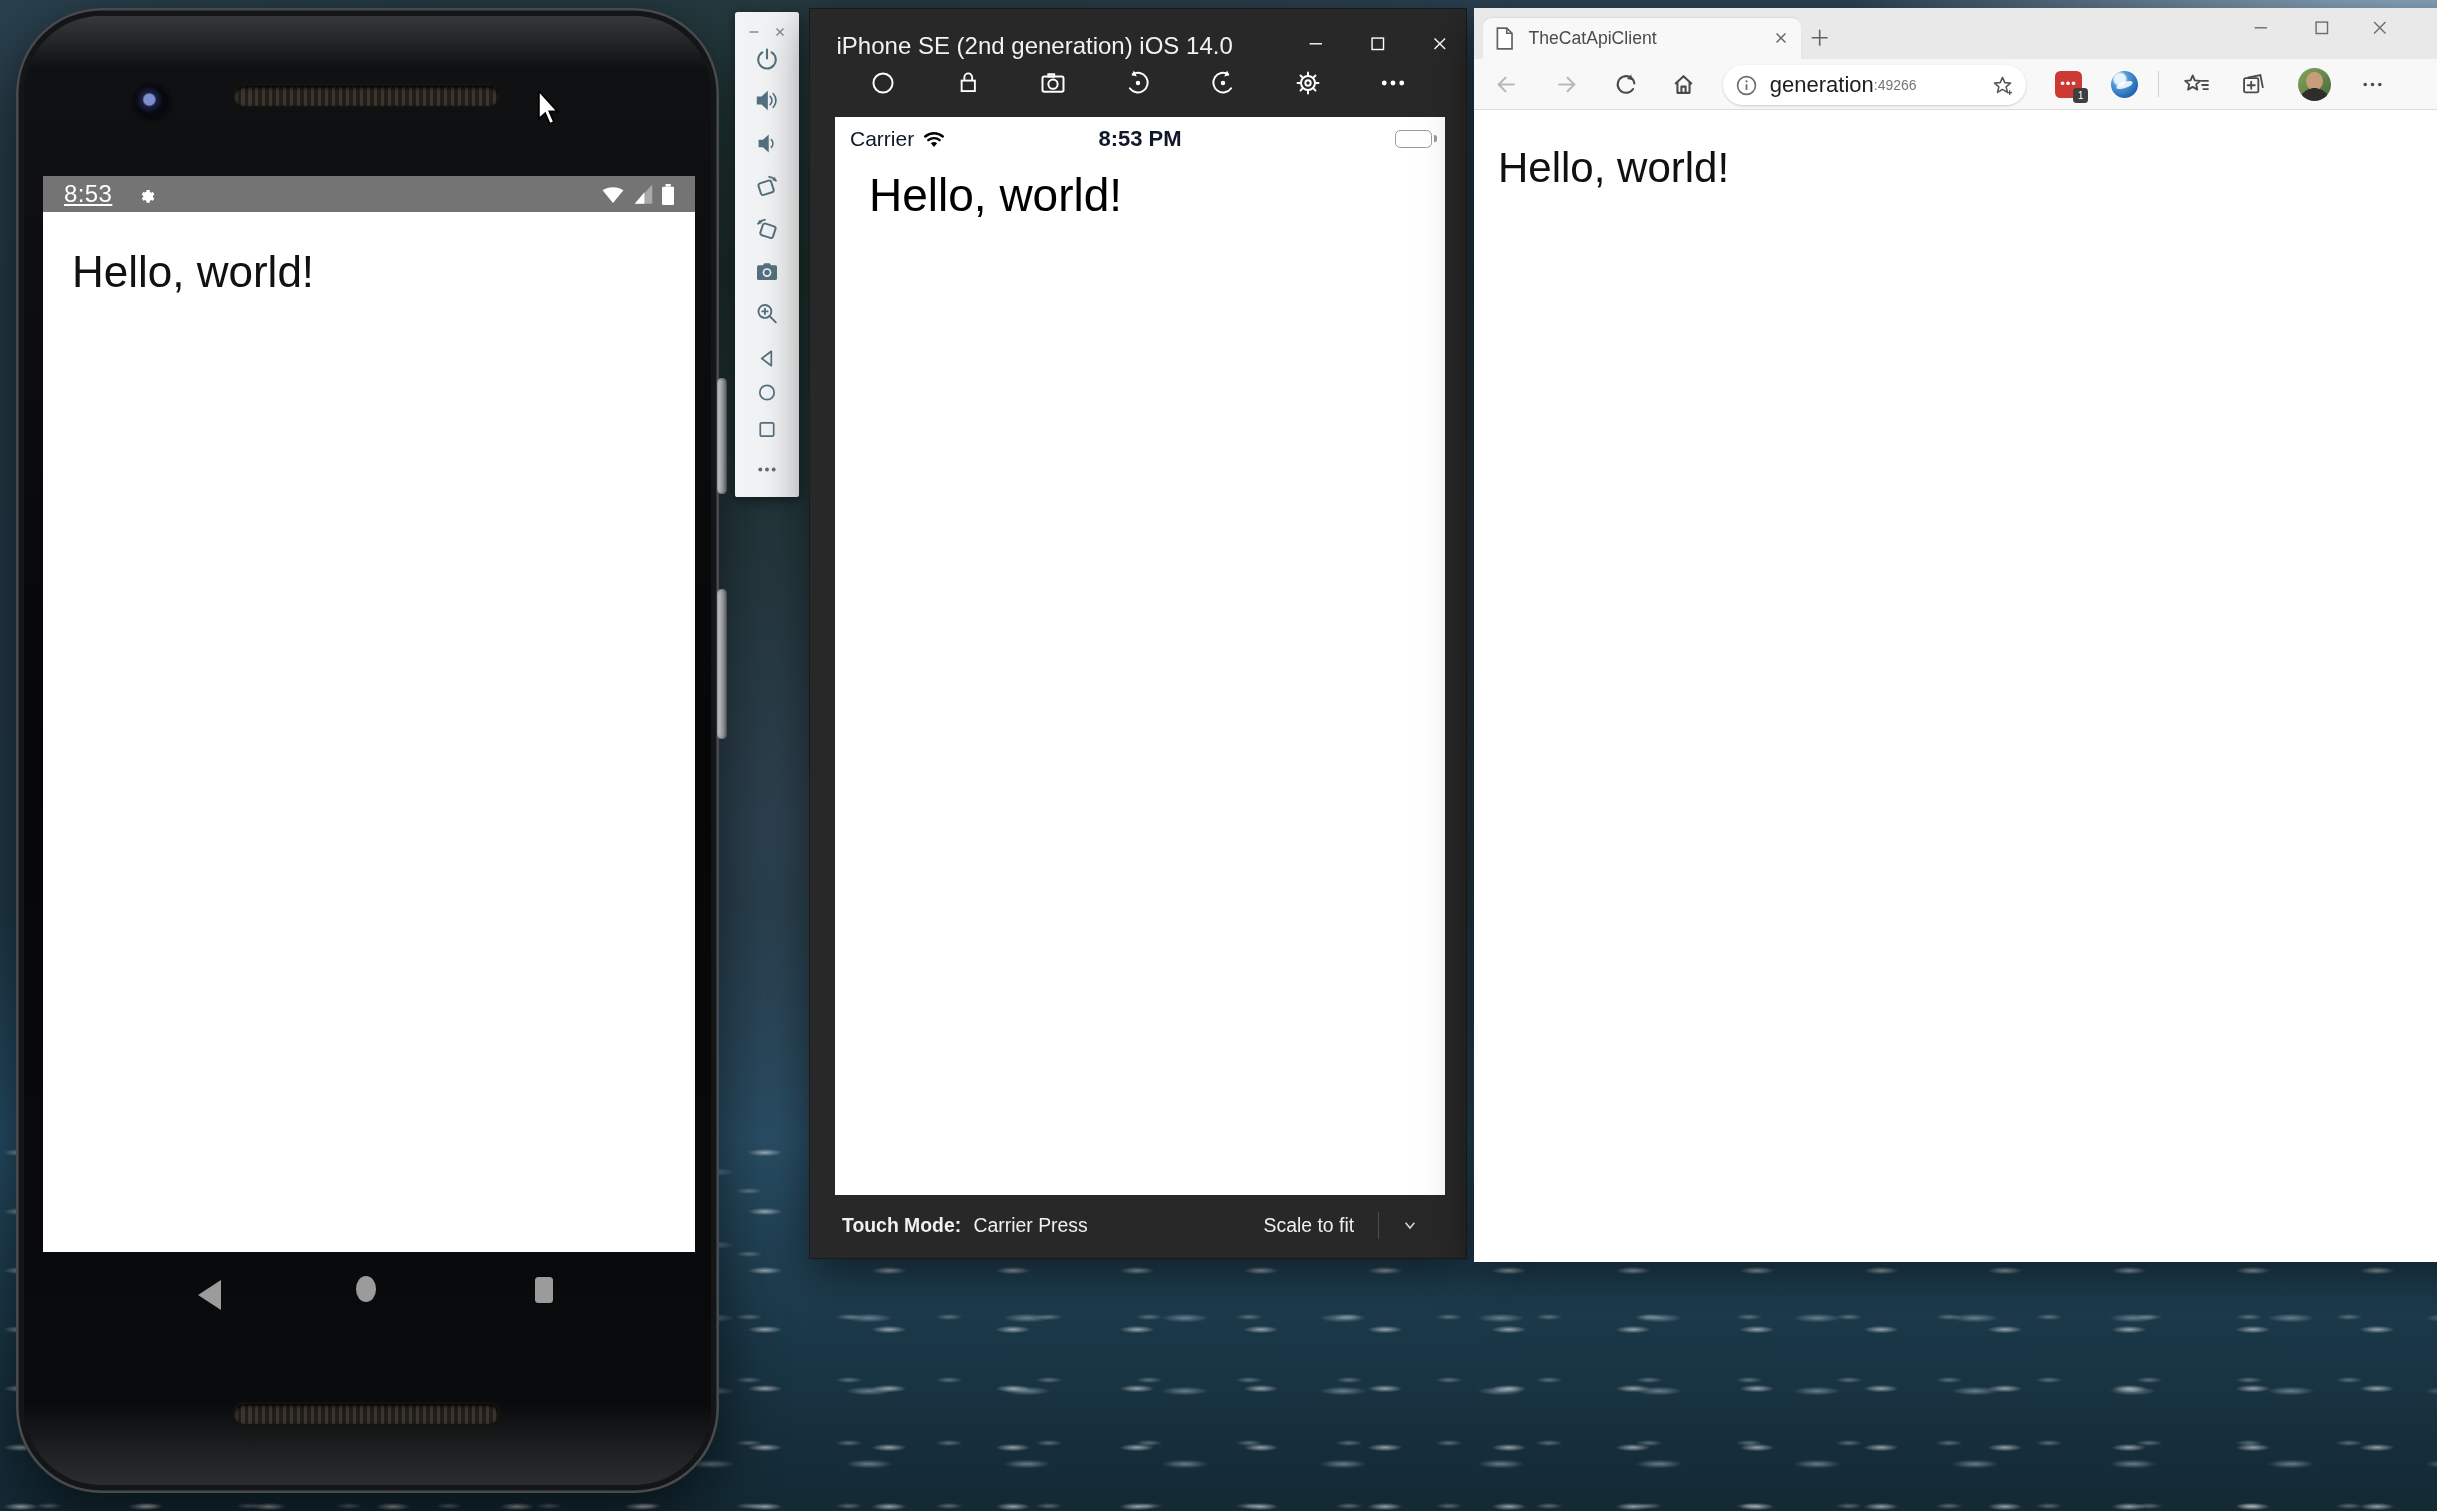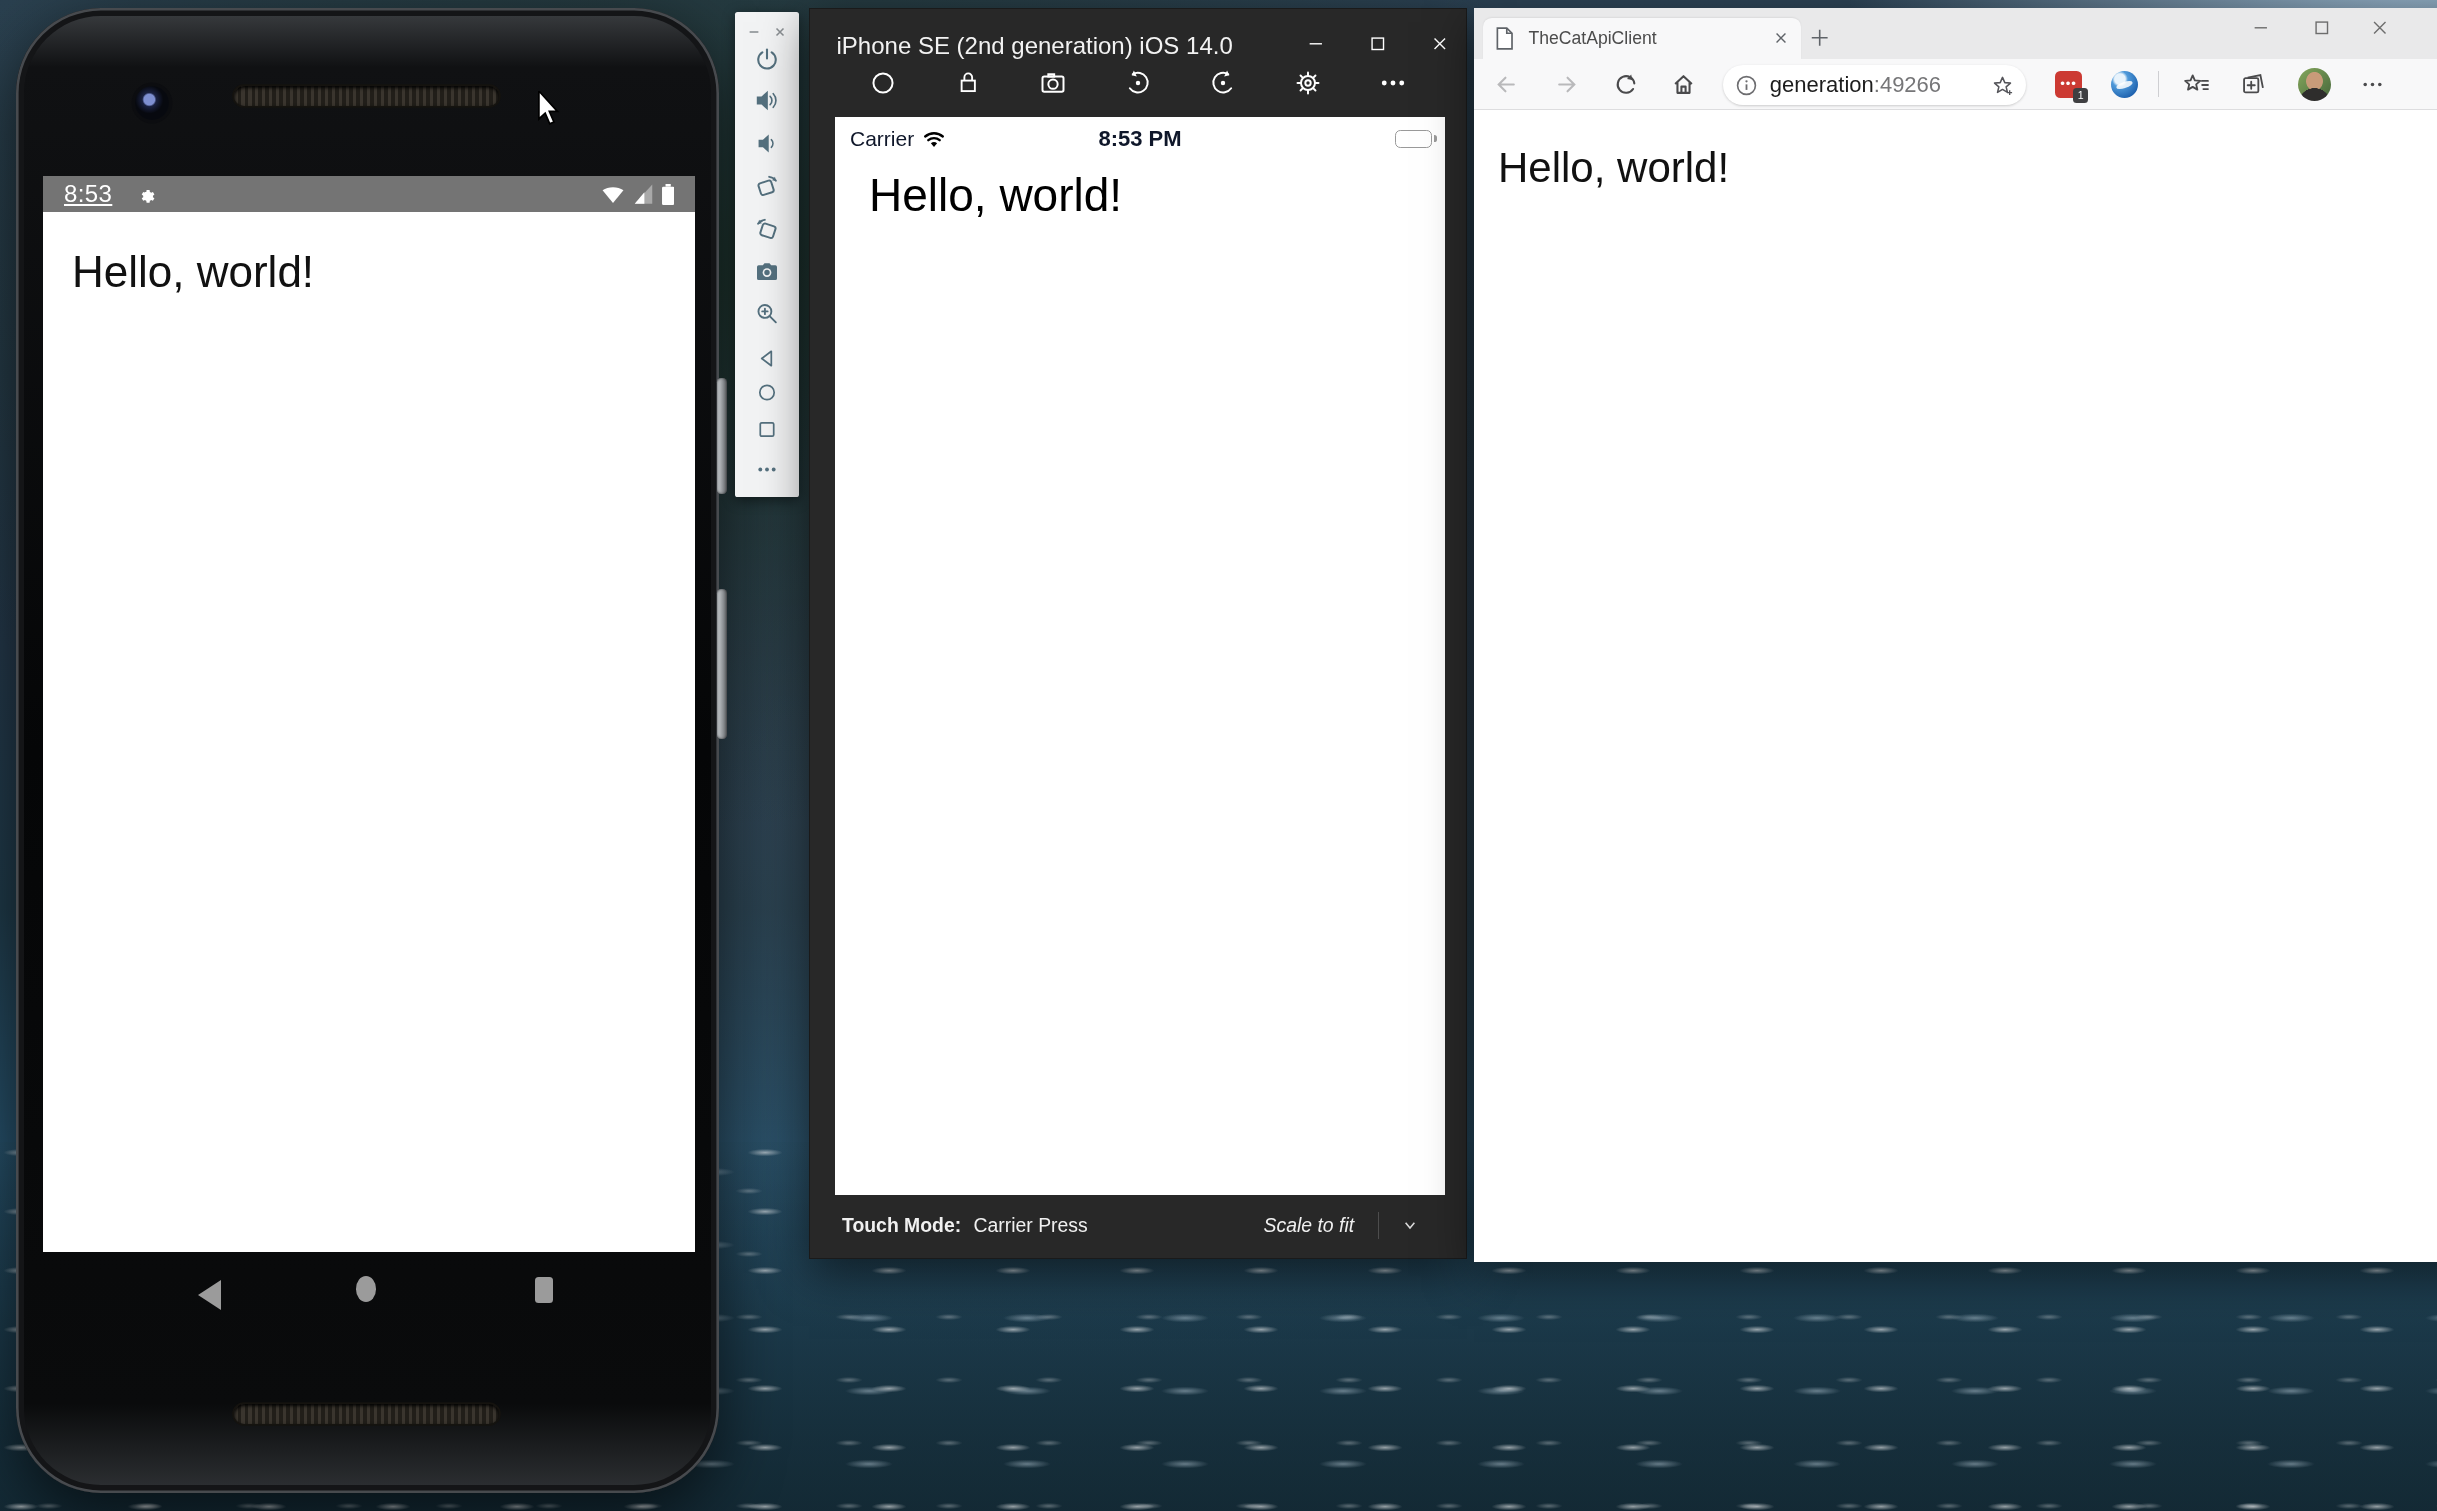--- a/index.html
+++ b/index.html
@@ -72,41 +72,41 @@
   .ios-carrier { font-size:21px; margin-left:1.8px; }
   .ios-wifi { margin-left:8.8px; display:flex; }
   .ios-time { position:absolute; left:0; right:0; text-align:center; font-size:22px; font-weight:bold; }
   .ios-batt { margin-left:auto; width:37px; height:18.5px; border:1.8px solid #9a9a9a; border-radius:5.3px; padding:1.8px; position:relative; }
   .ios-batt-fill { width:100%; height:100%; background:#000; border-radius:1.8px; }
   .ios-batt:after { content:""; position:absolute; right:-6.2px; top:4.4px; width:3.5px; height:7px; background:#9a9a9a; border-radius:0 2.6px 2.6px 0; }
   .ios-hello { position:absolute; left:34px; top:51px; font-size:46px; color:#000; }
   .sim-bottom { position:absolute; left:4px; bottom:0; width:100%; height:65px; display:flex; align-items:center; padding:0 53px 0 28px; color:#f0f0f0; font-size:19.4px; }
   .sim-bottom .label { font-weight:bold; }
   .sim-bottom .value { margin-left:12.3px; }
-  .scale-group { margin-left:auto; display:flex; align-items:center; gap:24px;font-style:italic; }
+  .scale-group { margin-left:auto; display:flex; align-items:center; gap:24px; }
   .vsep { width:0.9px; height:26.5px; background:#4d4d4d; }
 
   
   .edge { position:absolute; left:1474px; top:8px; width:1063px; height:1254px; background:#e9e9ea;
     box-shadow:0 14px 44px rgba(0,0,0,.5); }
   .edge-tabbar { position:absolute; left:0; top:0; width:100%; height:51px; background:#e9e9ea; }
   .edge-tab { position:absolute; left:8.8px; top:9.7px; width:318px; height:41px; background:#f8f8f9; border-radius:8.8px 8.8px 0 0;
     display:flex; align-items:center; padding:0 12.3px; box-shadow:0 -0.9px 1.8px rgba(0,0,0,.06); }
   .edge-tab-title { font-size:17.6px; color:#4c4c4c; margin-left:14px; white-space:nowrap; overflow:hidden; flex:1; }
   .tabclose { display:flex; margin-left:7px; }
   .edge-newtab { position:absolute; left:330px; top:14px; width:32px; height:32px; display:flex; align-items:center; justify-content:center; }
   .edge-winbtn { position:absolute; top:3.5px; width:39px; height:32px; display:flex; align-items:center; justify-content:center; }
 
   .edge-toolbar { position:absolute; left:0; top:51px; width:100%; height:51px; background:#f8f8f9; border-bottom:0.9px solid #dddddf;
     display:flex; align-items:center; }
   .tbtn { position:absolute; width:35px; height:35px; top:8px; display:flex; align-items:center; justify-content:center; }
   .addr { position:absolute; left:249px; top:6.2px; width:303px; height:40px; background:#fff; border-radius:20px;
     box-shadow:0 0.9px 2.6px rgba(0,0,0,.18); display:flex; align-items:center; padding:0 12.3px; }
   .addr-host { font-size:22px; color:#1d1d1d; margin-left:11.5px; }
-  .addr-port { font-size:22px; color:#767678; }
+  .addr-port { font-size:14px; color:#767678; }
   .addr-star { margin-left:auto; display:flex; }
   .ext-red { position:absolute; left:581px; top:11.5px; width:27px; height:27px; border-radius:5.3px; background:#cc3a33;
     display:flex; align-items:center; justify-content:center; }
   .ext-red .dots { color:#fff; font-size:13.2px; letter-spacing:0.9px; line-height:8.8px; }
   .ext-badge { position:absolute; right:-6.2px; bottom:-5.3px; min-width:15px; height:15px; background:#3f3f42; color:#fff;
     font-size:10.6px; border-radius:3.5px; display:flex; align-items:center; justify-content:center; padding:0 2.6px; }
   .ext-blue { position:absolute; left:637px; top:11.5px; width:27px; height:27px; border-radius:50%;
     background:radial-gradient(circle at 33% 30%, #e8f3fc 0 5.3px, #4f9ada 8px, #1a5dab 21px); }
   .ext-blue:after { content:""; position:absolute; left:5.3px; top:11.5px; width:17px; height:6.2px; border-radius:50%;
     background:rgba(255,255,255,.85); transform:rotate(-18deg); }

